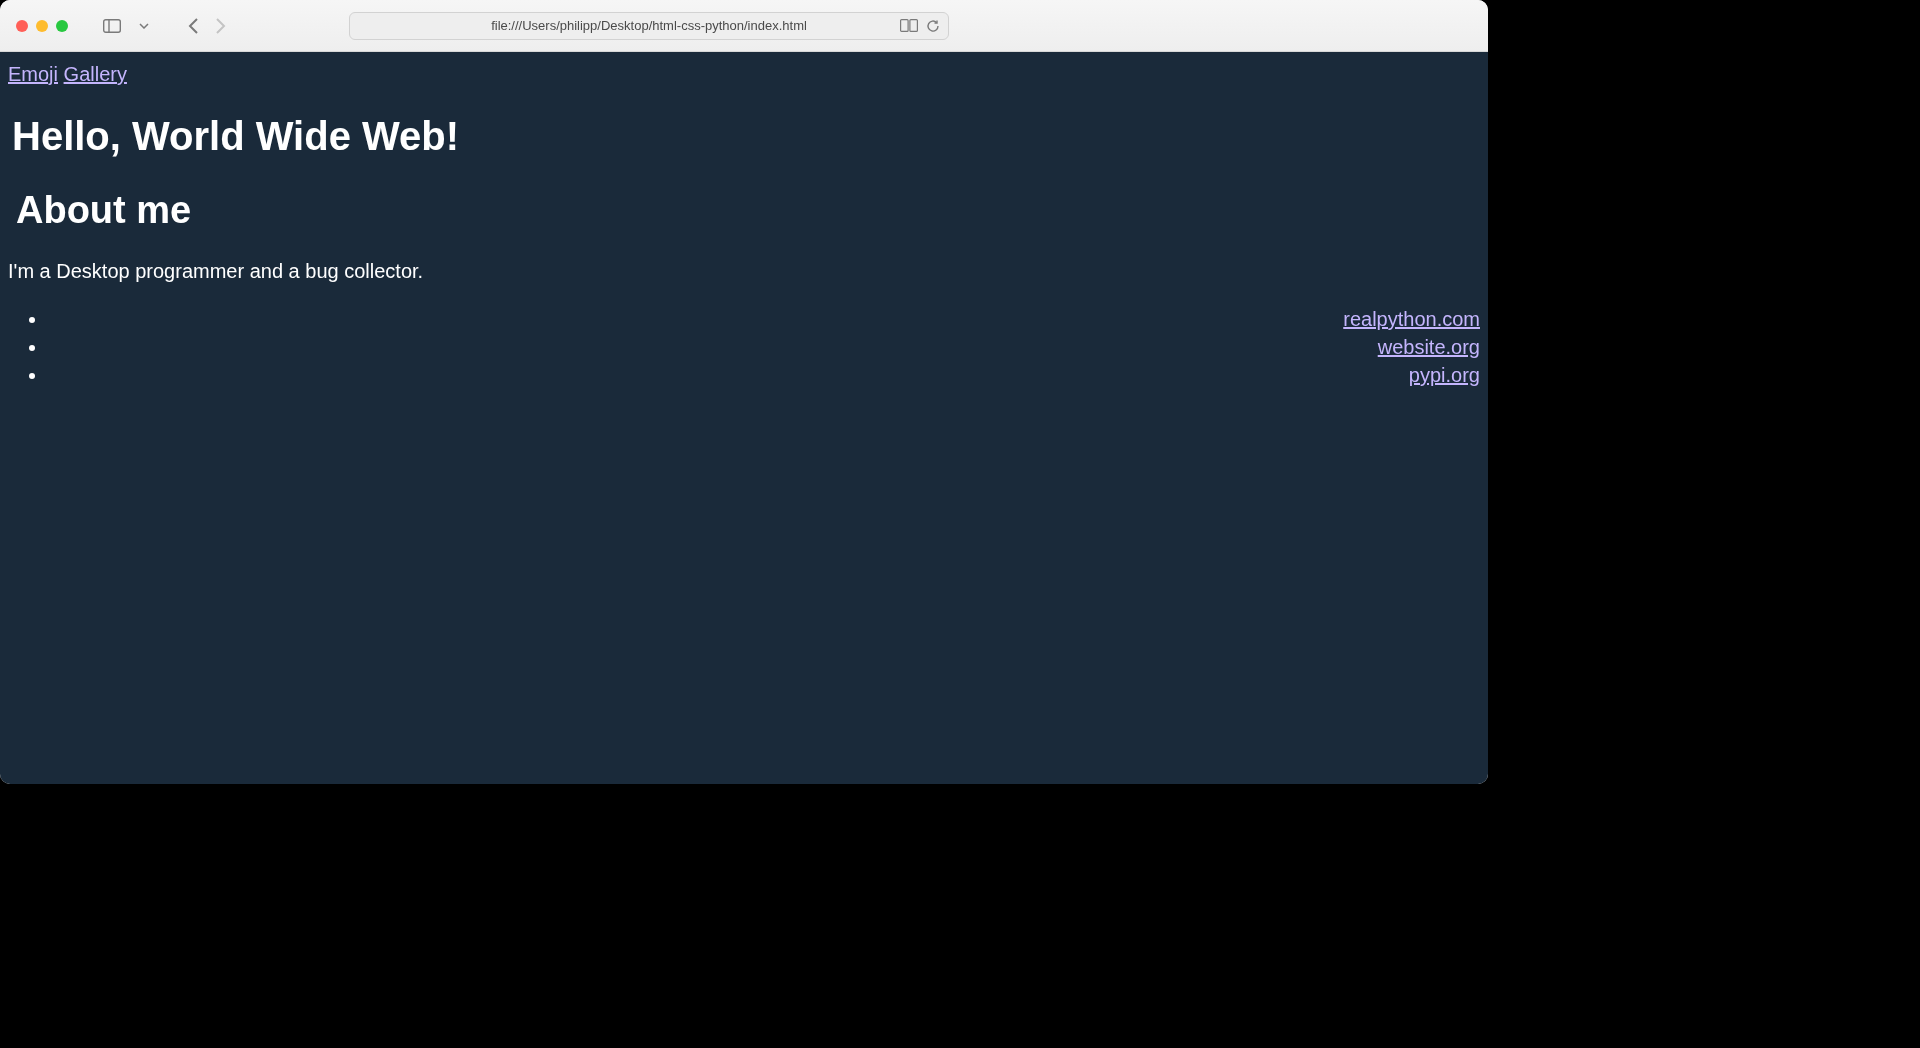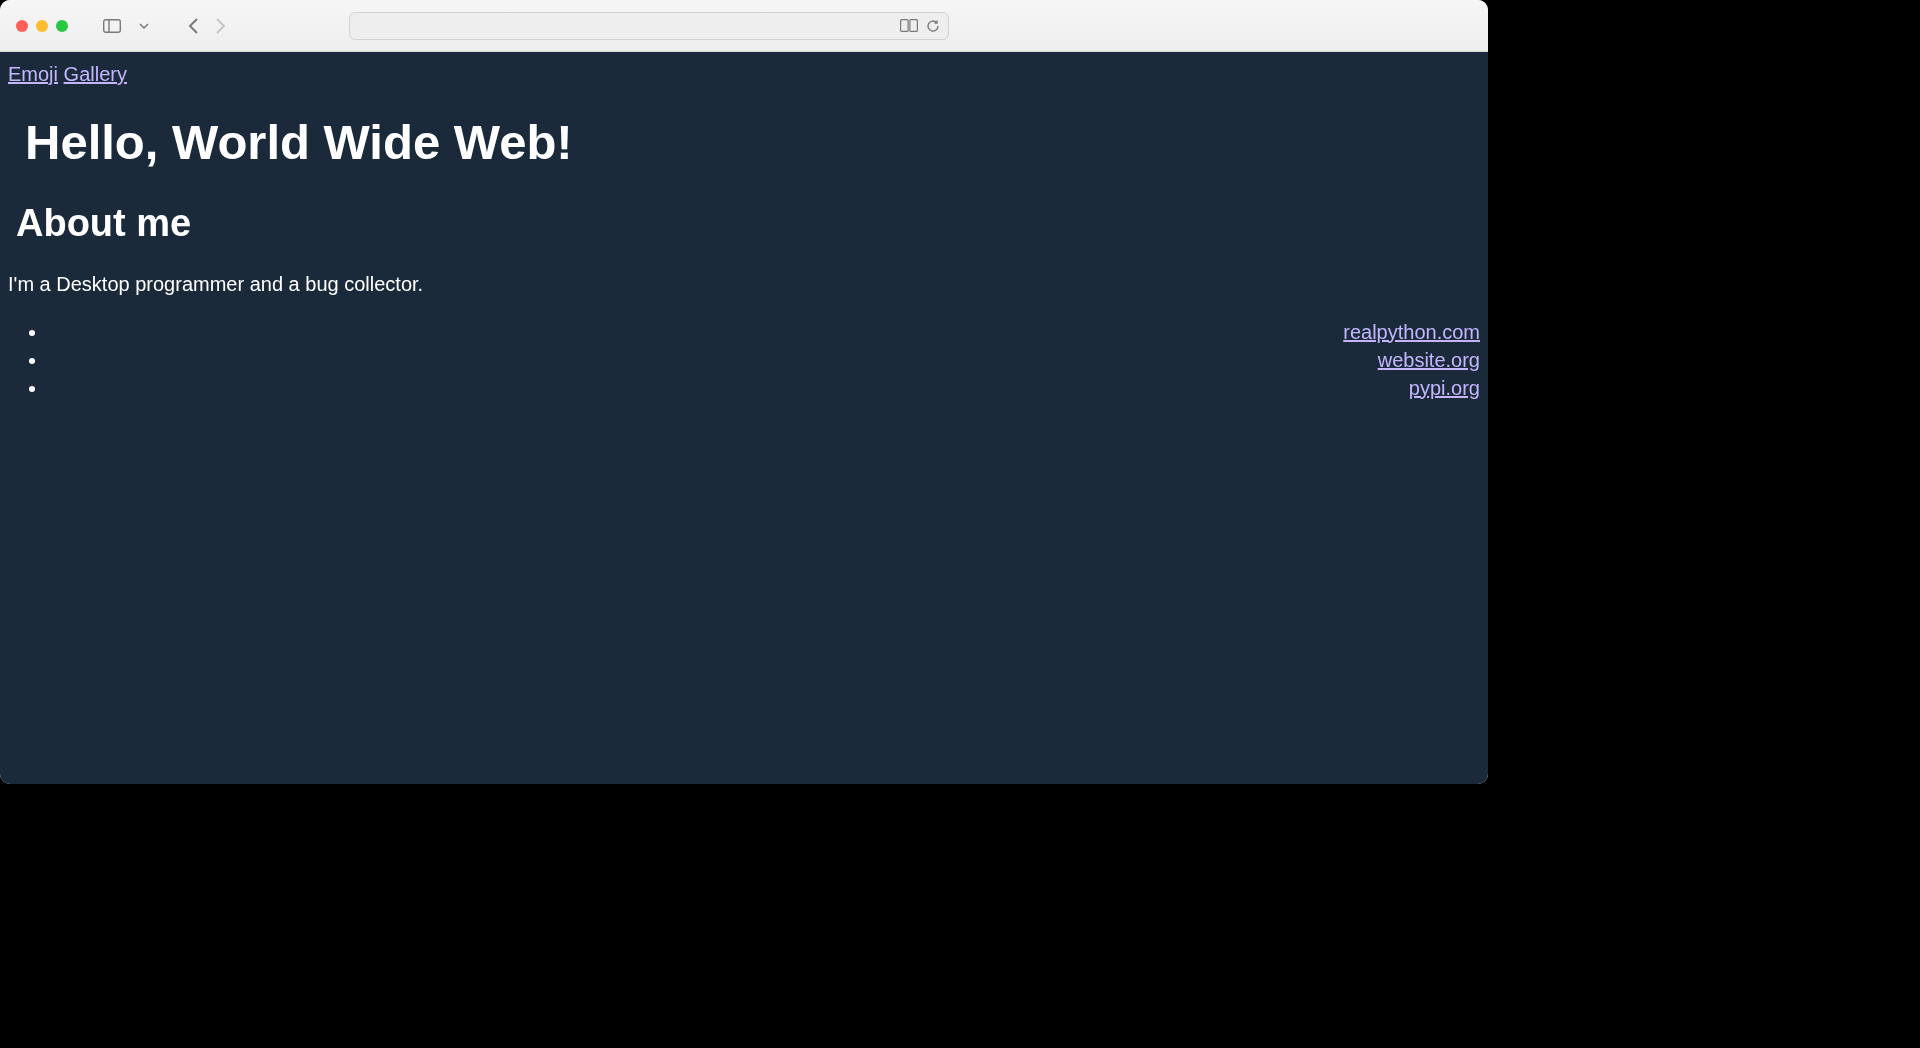--- a/index.html
+++ b/index.html
@@ -135,23 +135,23 @@
     .page-content a {
       color: #c4b5fd;
       text-decoration: underline;
     }
     
     .nav-links {
       margin-bottom: 20px;
     }
     
     .page-content h1 {
-      font-size: 49px;
+      font-size: 40px;
       font-weight: 700;
-      margin: 18px 17px;
+      margin: 18px 4px;
     }
     
     .page-content h2 {
       font-size: 38px;
       font-weight: 700;
       margin: 20px 8px;
     }
     
     .page-content p {
       margin: 20px 0;
@@ -206,20 +206,21 @@
         </svg>
       </div>
       <div class="nav-arrow disabled">
         <svg width="12" height="18" viewBox="0 0 12 18" fill="none" stroke="currentColor" stroke-width="2">
           <path d="M3 2 L10 9 L3 16"></path>
         </svg>
       </div>
     </div>
 
     <div class="address-bar">
+      <span class="address-text">file:///Users/philipp/Desktop/html-css-python/index.html</span>
       <div class="address-right-icons">
         <span>
           <svg width="18" height="13" viewBox="0 0 18 13" fill="none" stroke="currentColor" stroke-width="1.2">
             <rect x="0.6" y="0.6" width="7.5" height="11.8" rx="1"></rect>
             <rect x="9.9" y="0.6" width="7.5" height="11.8" rx="1"></rect>
           </svg>
         </span>
         <span>
           <svg width="14" height="14" viewBox="0 0 14 14" fill="none" stroke="currentColor" stroke-width="1.4">
             <path d="M12 7 A5 5 0 1 1 10.5 3.5"></path>

